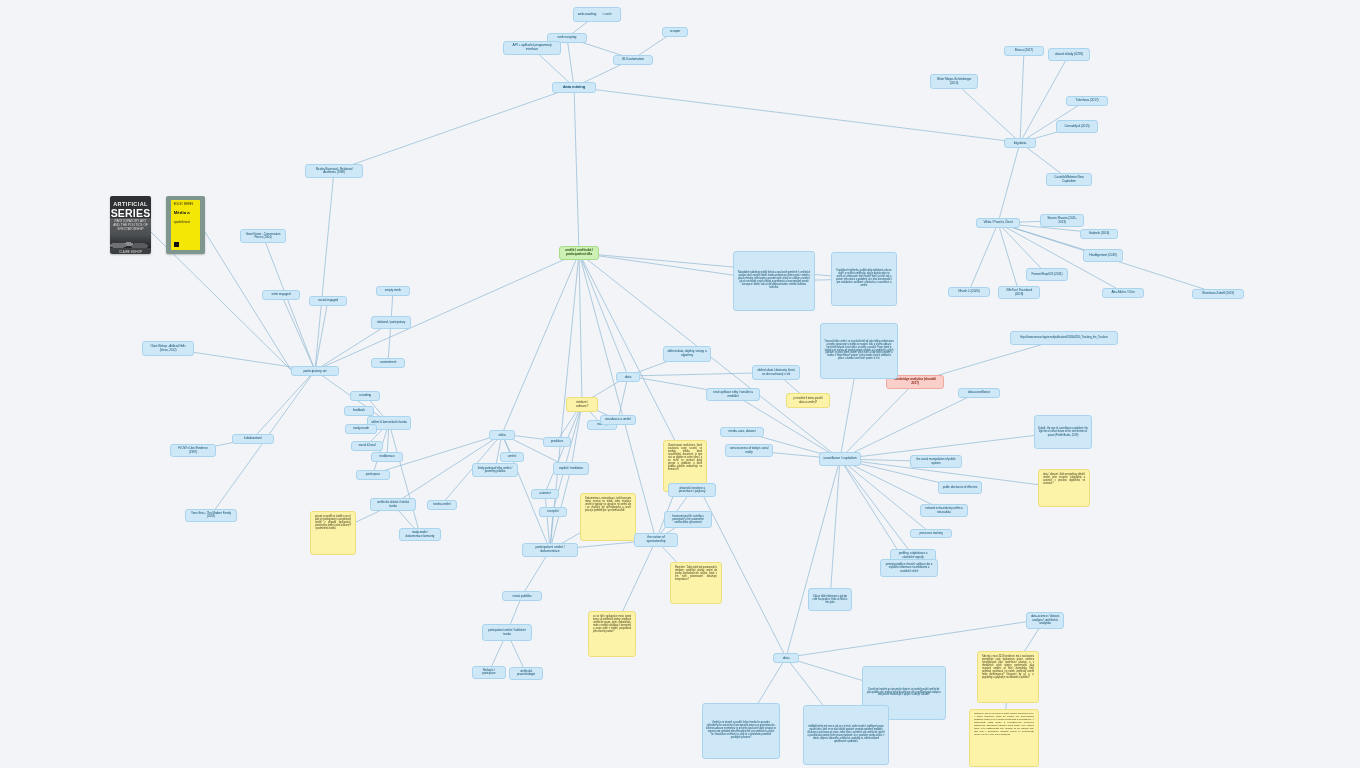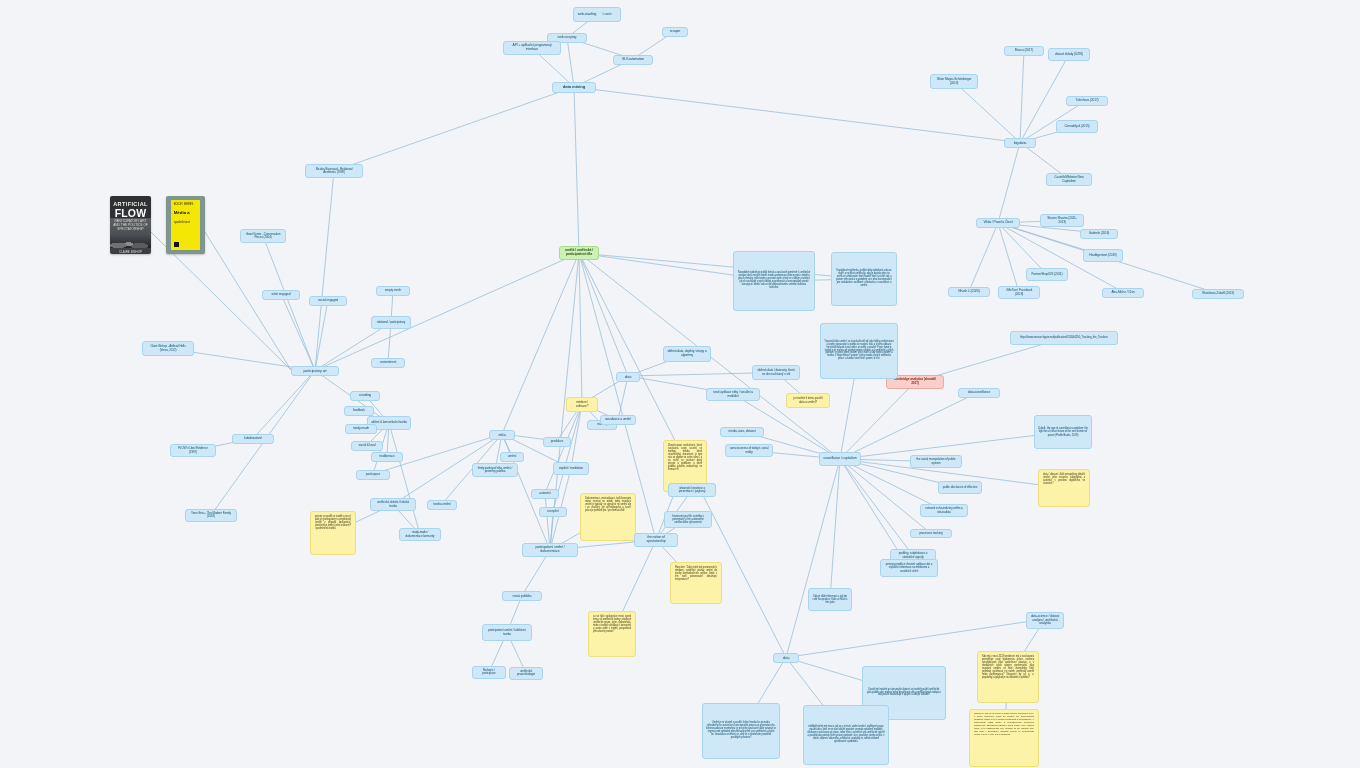--- a/index.html
+++ b/index.html
@@ -244,21 +244,21 @@
       <line x1="786" y1="657.5" x2="1045" y2="619" stroke="#8fb8d4" stroke-width="0.7"></line>
       <line x1="579" y1="253" x2="774" y2="281" stroke="#8fb8d4" stroke-width="0.7"></line>
       <line x1="579" y1="253" x2="864" y2="279" stroke="#8fb8d4" stroke-width="0.7"></line>
       <line x1="774" y1="281" x2="864" y2="279" stroke="#8fb8d4" stroke-width="0.7"></line>
       <line x1="151" y1="232" x2="291" y2="370" stroke="#8fb8d4" stroke-width="0.7"></line>
       <line x1="205" y1="232" x2="291" y2="370" stroke="#8fb8d4" stroke-width="0.7"></line>
     </svg>
 
   <div class="bookwrap book-hells" style="left:110px; top:196px; width:41px; height:58px;">
     <div class="bt1">ARTIFICIAL</div>
-    <div class="bt2">FLOW</div>
+    <div class="bt2">SERIES</div>
     <div class="bt3">PARTICIPATORY ART AND THE POLITICS OF SPECTATORSHIP</div>
     <div class="bimg"></div>
     <div class="bt4">CLAIRE BISHOP</div>
   </div>
 
   <div class="bookwrap book-yellow" style="left:166px; top:196px; width:39px; height:58px;">
     <div class="inner">
       <div class="yl1">EDICE / SERIES</div>
       <div class="yl2">Média a</div>
       <div class="yl3">společnost</div>

